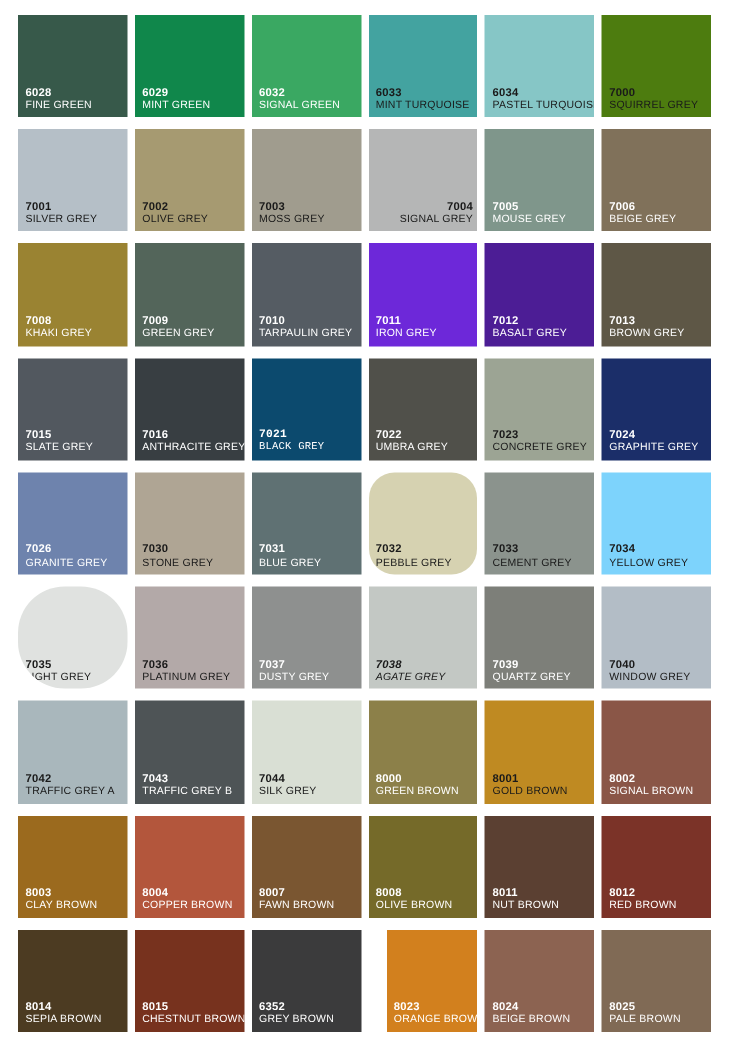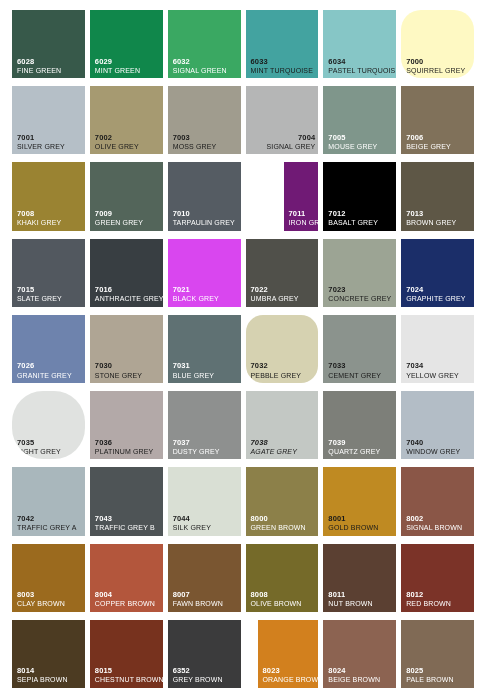--- a/index.html
+++ b/index.html
@@ -83,21 +83,21 @@
         <span class="code">6033</span>
         <span class="cname">MINT TURQUOISE</span>
       </div>
     </div>
     <div class="swatch light" style="background: rgb(134, 198, 198);">
       <div class="label">
         <span class="code">6034</span>
         <span class="cname">PASTEL TURQUOISE</span>
       </div>
     </div>
-    <div class="swatch light" style="background: #fef9c3; border-radius: 20px;">
+    <div class="swatch light" style="background: #4d7c0f;">
       <div class="label">
         <span class="code">7000</span>
         <span class="cname">SQUIRREL GREY</span>
       </div>
     </div>
     <div class="swatch light" style="background: rgb(181, 191, 199);">
       <div class="label">
         <span class="code">7001</span>
         <span class="cname">SILVER GREY</span>
       </div>
@@ -143,27 +143,27 @@
         <span class="code">7009</span>
         <span class="cname">GREEN GREY</span>
       </div>
     </div>
     <div class="swatch dark" style="background: rgb(85, 92, 99);">
       <div class="label">
         <span class="code">7010</span>
         <span class="cname">TARPAULIN GREY</span>
       </div>
     </div>
-    <div class="swatch dark" style="background: #701a75; margin-left: 38px;">
+    <div class="swatch dark" style="background: #6d28d9;">
       <div class="label">
         <span class="code">7011</span>
         <span class="cname">IRON GREY</span>
       </div>
     </div>
-    <div class="swatch dark" style="background: #000000;">
+    <div class="swatch dark" style="background: #4c1d95;">
       <div class="label">
         <span class="code">7012</span>
         <span class="cname">BASALT GREY</span>
       </div>
     </div>
     <div class="swatch dark" style="background: rgb(94, 87, 70);">
       <div class="label">
         <span class="code">7013</span>
         <span class="cname">BROWN GREY</span>
       </div>
@@ -173,21 +173,21 @@
         <span class="code">7015</span>
         <span class="cname">SLATE GREY</span>
       </div>
     </div>
     <div class="swatch dark" style="background: rgb(56, 62, 66);">
       <div class="label">
         <span class="code">7016</span>
         <span class="cname">ANTHRACITE GREY</span>
       </div>
     </div>
-    <div class="swatch dark" style="background: #d946ef;">
+    <div class="swatch dark" style="background: #0c4a6e; font-family: Liberation Mono, monospace;">
       <div class="label">
         <span class="code">7021</span>
         <span class="cname">BLACK GREY</span>
       </div>
     </div>
     <div class="swatch dark" style="background: rgb(80, 80, 74);">
       <div class="label">
         <span class="code">7022</span>
         <span class="cname">UMBRA GREY</span>
       </div>
@@ -227,21 +227,21 @@
         <span class="code">7032</span>
         <span class="cname">PEBBLE GREY</span>
       </div>
     </div>
     <div class="swatch light" style="background: rgb(139, 147, 141);">
       <div class="label">
         <span class="code">7033</span>
         <span class="cname">CEMENT GREY</span>
       </div>
     </div>
-    <div class="swatch light" style="background: #e5e5e5;">
+    <div class="swatch light" style="background: #7dd3fc;">
       <div class="label">
         <span class="code">7034</span>
         <span class="cname">YELLOW GREY</span>
       </div>
     </div>
     <div class="swatch light" style="background: rgb(224, 226, 224); border-radius: 31px;">
       <div class="label">
         <span class="code">7035</span>
         <span class="cname">LIGHT GREY</span>
       </div>

